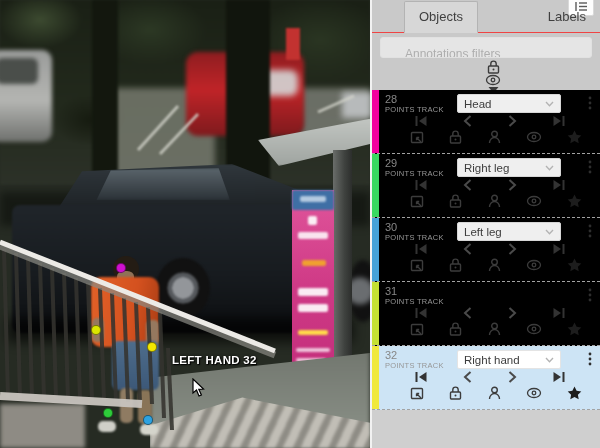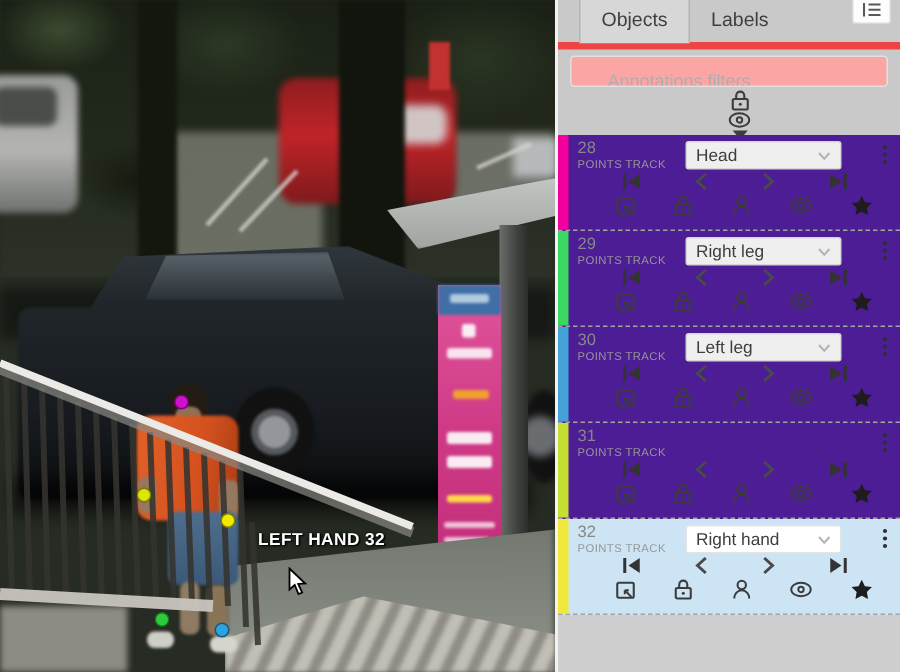--- a/index.html
+++ b/index.html
@@ -74,34 +74,34 @@
 
   .rails { position:absolute; left:0; top:0; z-index:30; filter:blur(.4px); }
   .keypoint { position:absolute; width:10px; height:10px; border-radius:50%; border:1px solid rgba(0,0,0,.45); transform:translate(-50%,-50%); z-index:40; }
   .kp-label { position:absolute; left:172px; top:354px; z-index:45; color:#fff; font-size:11.5px; font-weight:bold; letter-spacing:.3px; text-shadow:1px 1px 1px #000, 0 0 3px rgba(0,0,0,.8); white-space:nowrap; }
   .cursor { position:absolute; left:192px; top:378px; z-index:50; }
 
   
   .divider { position:absolute; left:370px; top:0; width:2px; height:448px; background:#f2f2f2; }
   .sidebar { position:absolute; left:372px; top:0; width:228px; height:448px; background:#cfcfcf; }
   .sb-header { position:relative; height:90px; background:#c9c9c9; }
-  .tabs { position:relative; height:33px; border-bottom:5px solid #ef4444; display:flex; align-items:flex-end; padding-left:14px; }
+  .tabs { position:relative; height:33px; border-bottom:1px solid #ef4444; display:flex; align-items:flex-end; padding-left:32px;justify-content:space-between; }
   .tab { font-size:13px; color:#3f3f3f; padding:7px 14px 8px 14px; cursor:default; }
   .tab.active { background:#d7d7d7; border:1px solid #b3b3b3; border-bottom:1px solid #d7d7d7; margin-bottom:-1px; border-radius:2px 2px 0 0; }
   .collapse-btn { position:absolute; right:6px; top:-6px; width:26px; height:22px; background:#fdfdfd; border:1px solid #d9d9d9; border-radius:2px; display:flex; align-items:flex-end; justify-content:center; padding-bottom:3px; }
-  .filter-input { position:absolute; left:8px; top:37px; width:212px; height:21px; background:#fca5a5; border:1px solid #e1e1e1; border-radius:3px; font-size:12px; color:#4a4a4a; padding:13px 6px 0 24px; outline:none; font-family:"Liberation Sans",sans-serif; }
+  .filter-input { position:absolute; left:8px; top:37px; width:212px; height:21px; background:#e5e5e5; border:1px solid #e1e1e1; border-radius:3px; font-size:12px; color:#4a4a4a; padding:13px 6px 0 24px; outline:none; font-family:"Liberation Sans",sans-serif; }
   .filter-input::placeholder { color:#aeaeae; }
   .funnel { position:absolute; left:16px; top:42px; }
   .ctrl-row { position:absolute; left:0; top:60px; width:228px; height:30px; display:flex; align-items:center;flex-direction:column; }
   .ctrl-icon { margin-left:14px; display:flex; align-items:center; }
   .sortby { margin-left:auto; font-size:12px; color:#4a4a4a; }
   .sort-select { margin:0 6px 0 8px; width:84px; height:22px; background:#f7f7f7; border:1px solid #e1e1e1; border-radius:3px; display:flex; align-items:center; justify-content:space-between; padding:0 7px; font-size:11.5px; color:#4a4a4a; }
 
   .obj-list { position:relative; }
-  .obj-row { position:relative; height:64px; background:#4c1d95; border-bottom:1px dashed #a3a3a3; }
+  .obj-row { position:relative; height:64px; background:#000000; border-bottom:1px dashed #a3a3a3; }
   .obj-row.selected { background:#cde4f5; }
   .color-bar { position:absolute; left:0; top:0; width:7px; height:100%; }
   .obj-head { display:flex; align-items:flex-start; padding:4px 4px 0 13px; }
   .obj-ids { width:72px; line-height:1.05; }
   .obj-id { font-size:11px; color:#878787; }
   .obj-type { font-size:7.5px; color:#979797; letter-spacing:.3px; }
   .obj-select { width:104px; height:19px; background:#efefef; border:1px solid #d6d6d6; border-radius:2px; display:flex; align-items:center; justify-content:space-between; padding:0 6px; font-size:11.5px; color:#3d3d3d; }
   .obj-row.selected .obj-select { background:#fff; border-color:#e4e4e4; }
   .kebab { margin-left:auto; padding:2px 4px; }
   .nav-row { display:flex; justify-content:space-between; padding:2px 34px 0 42px; align-items:center; }

